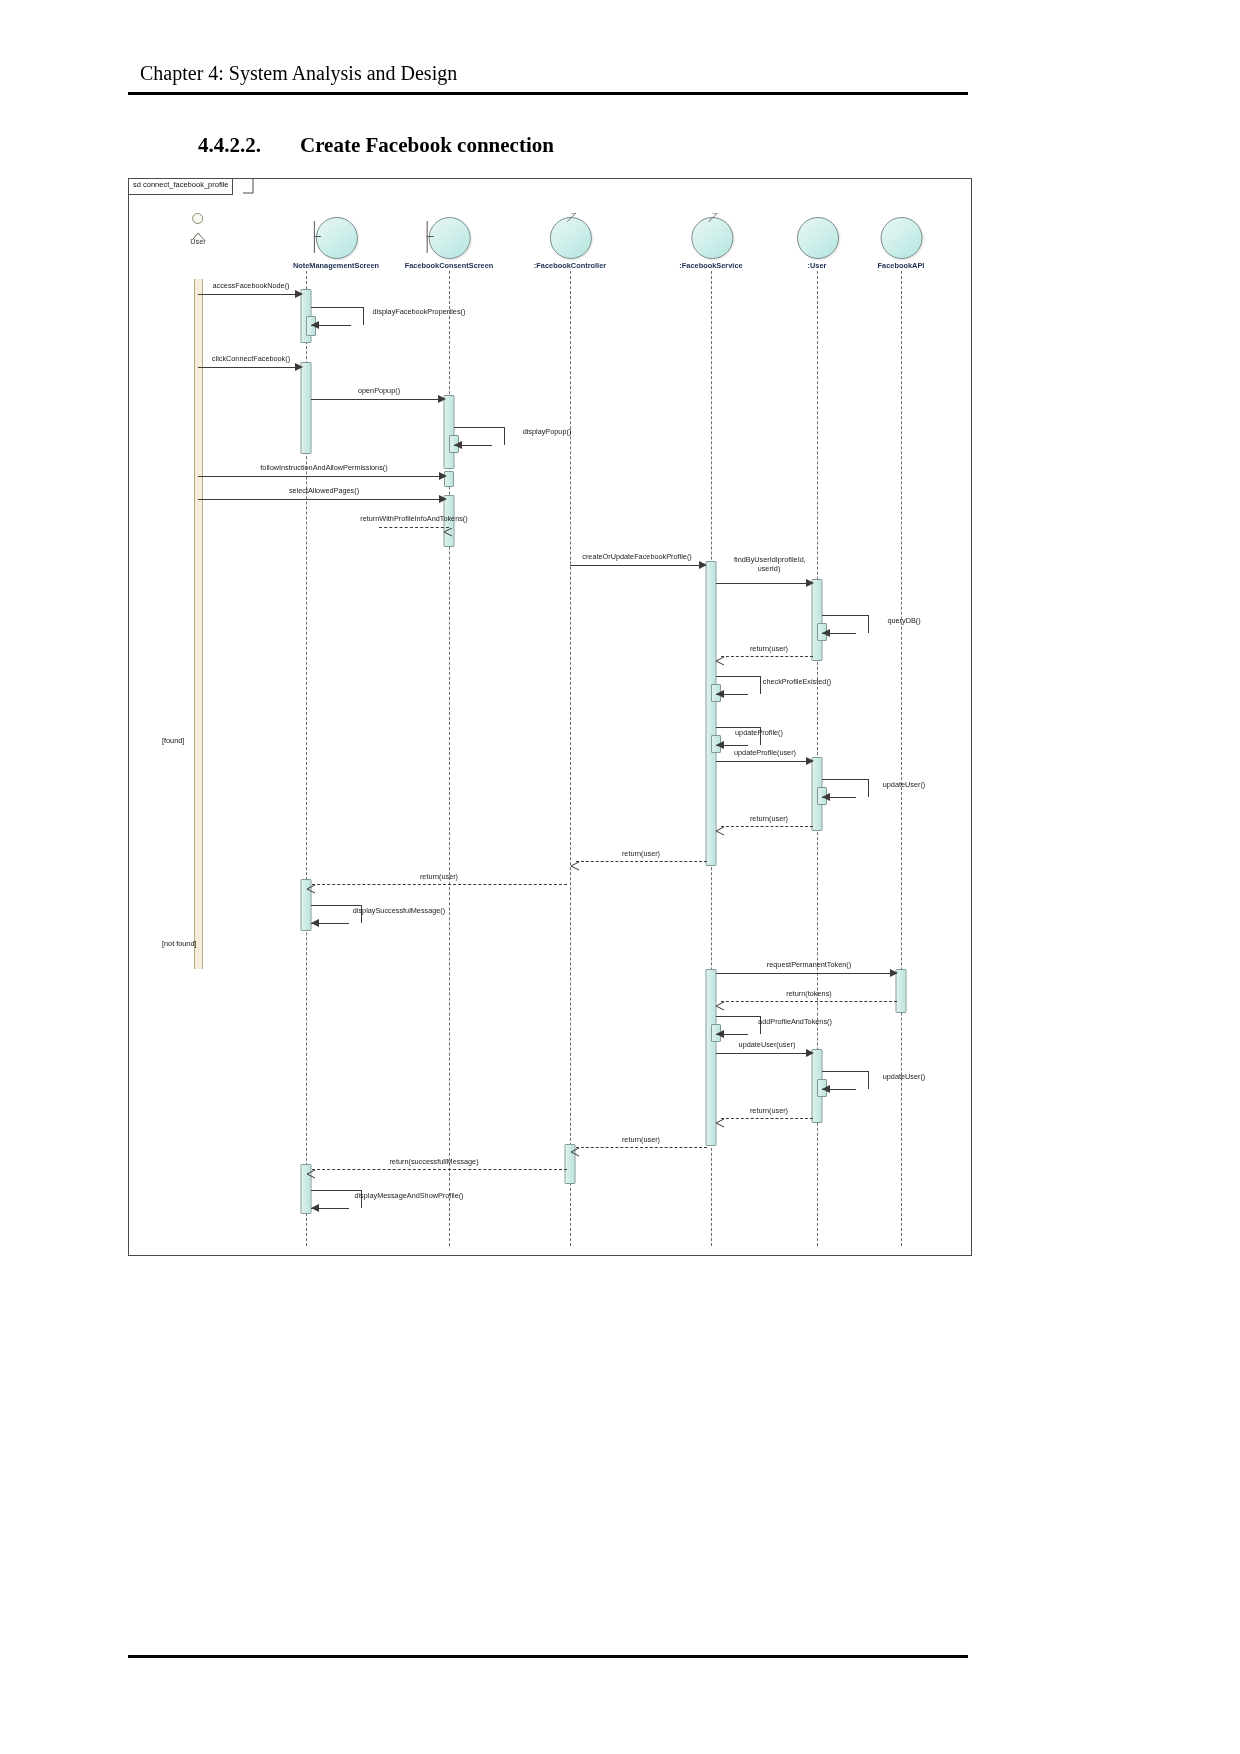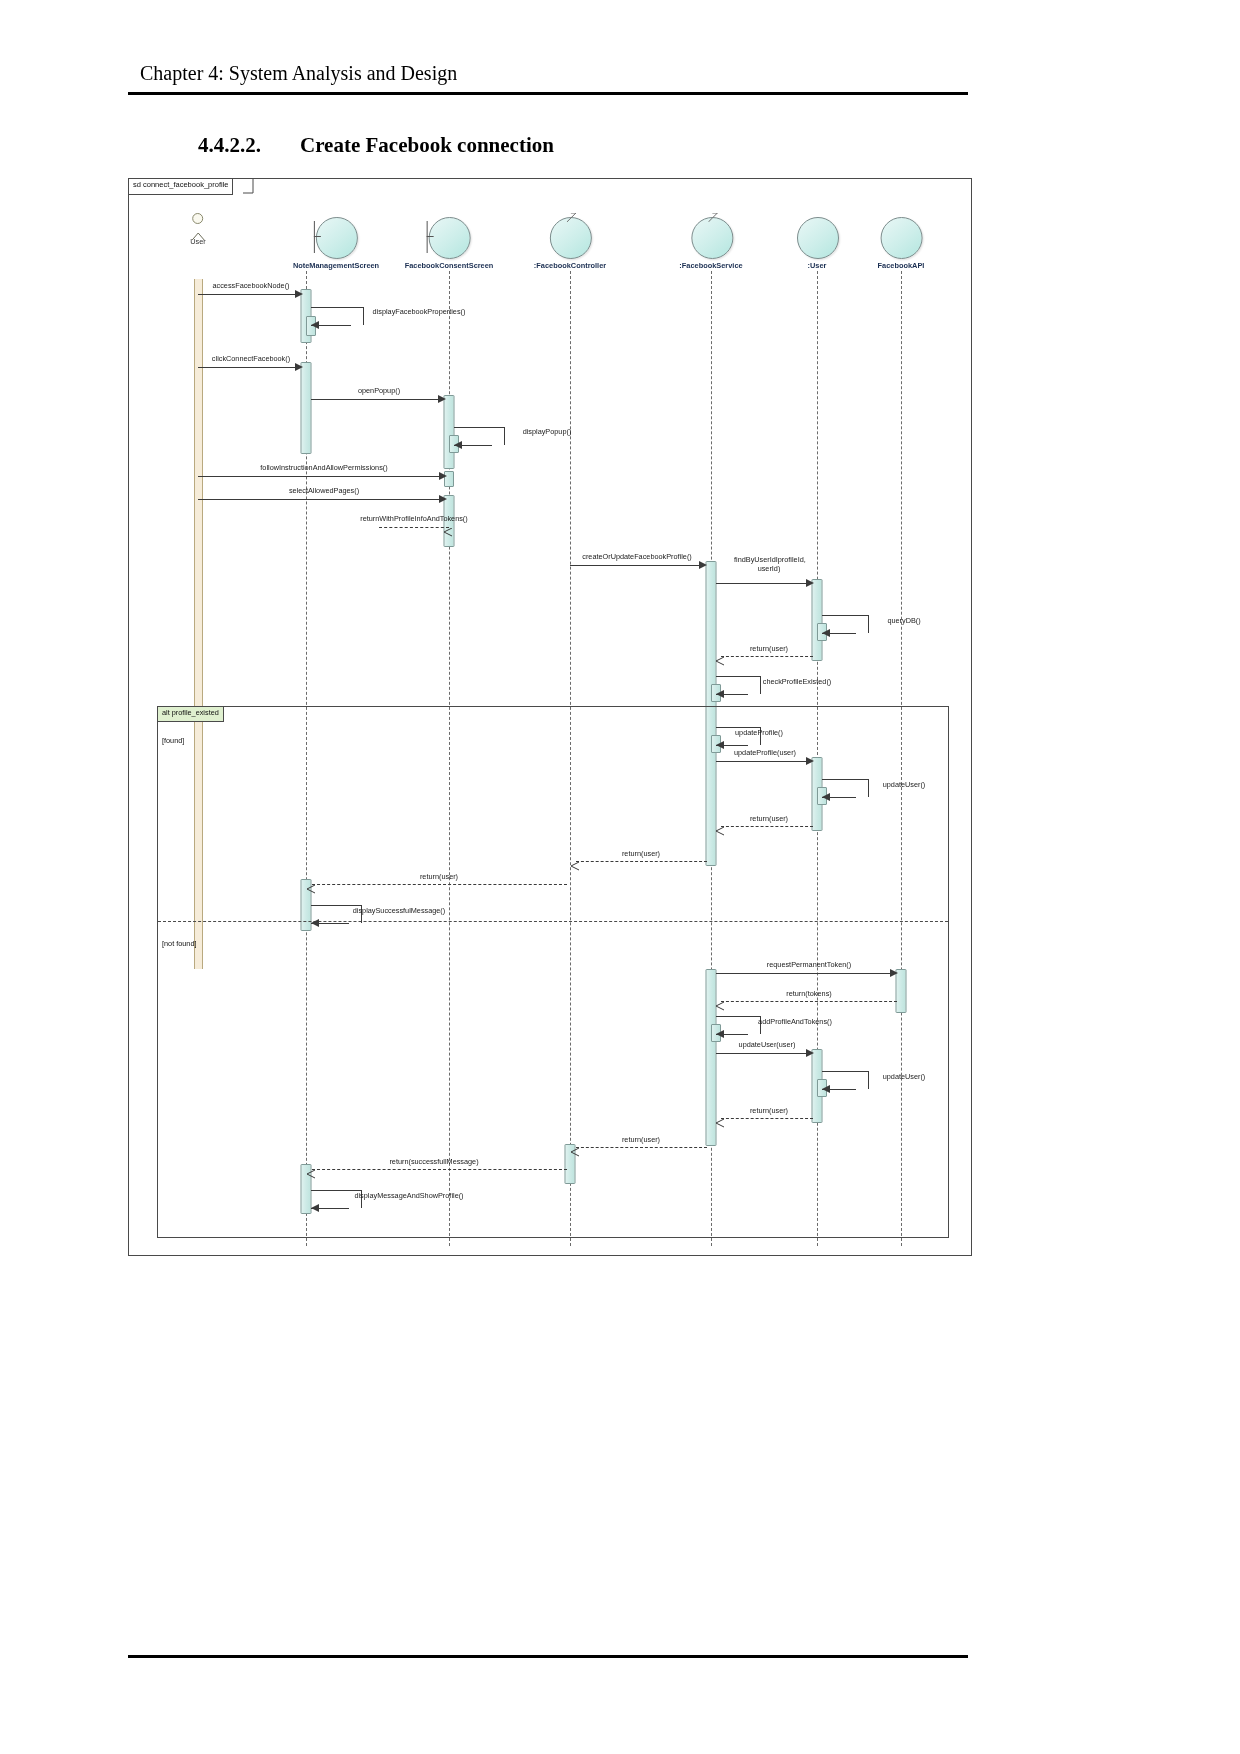--- a/index.html
+++ b/index.html
@@ -271,24 +271,20 @@
 
     <div class="act" style="left:582px; top:790px; height:175px;"></div>
     <div class="act" style="left:772px; top:790px; height:42px;"></div>
     <div class="act small" style="left:587px; top:845px; height:16px;"></div>
     <div class="act" style="left:688px; top:870px; height:72px;"></div>
     <div class="act small" style="left:693px; top:900px; height:16px;"></div>
 
     <div class="act" style="left:441px; top:965px; height:38px;"></div>
     <div class="act" style="left:177px; top:985px; height:48px;"></div>
 
-    <div class="alt-frag" style="left:28px; top:527px; width:790px; height:530px;">
-      <div class="alt-tab">alt profile_existed</div>
-      <div class="alt-divider" style="top:214px; width:790px;"></div>
-    </div>
     <div class="guard" style="left:33px; top:557px;">[found]</div>
     <div class="guard" style="left:33px; top:760px;">[not found]</div>
 
     <div class="msg-line" style="left:69px; top:115px; width:100px;"></div>
     <div class="arrow-r" style="left:166px; top:111px;"></div>
     <div class="msg-label" style="left:122px; top:102px;">accessFacebookNode()</div>
 
     <div class="selfcall" style="left:182px; top:128px; width:52px; height:18px;">
       <div class="top" style="width:52px;"></div>
       <div class="right" style="left:52px; height:18px;"></div>

